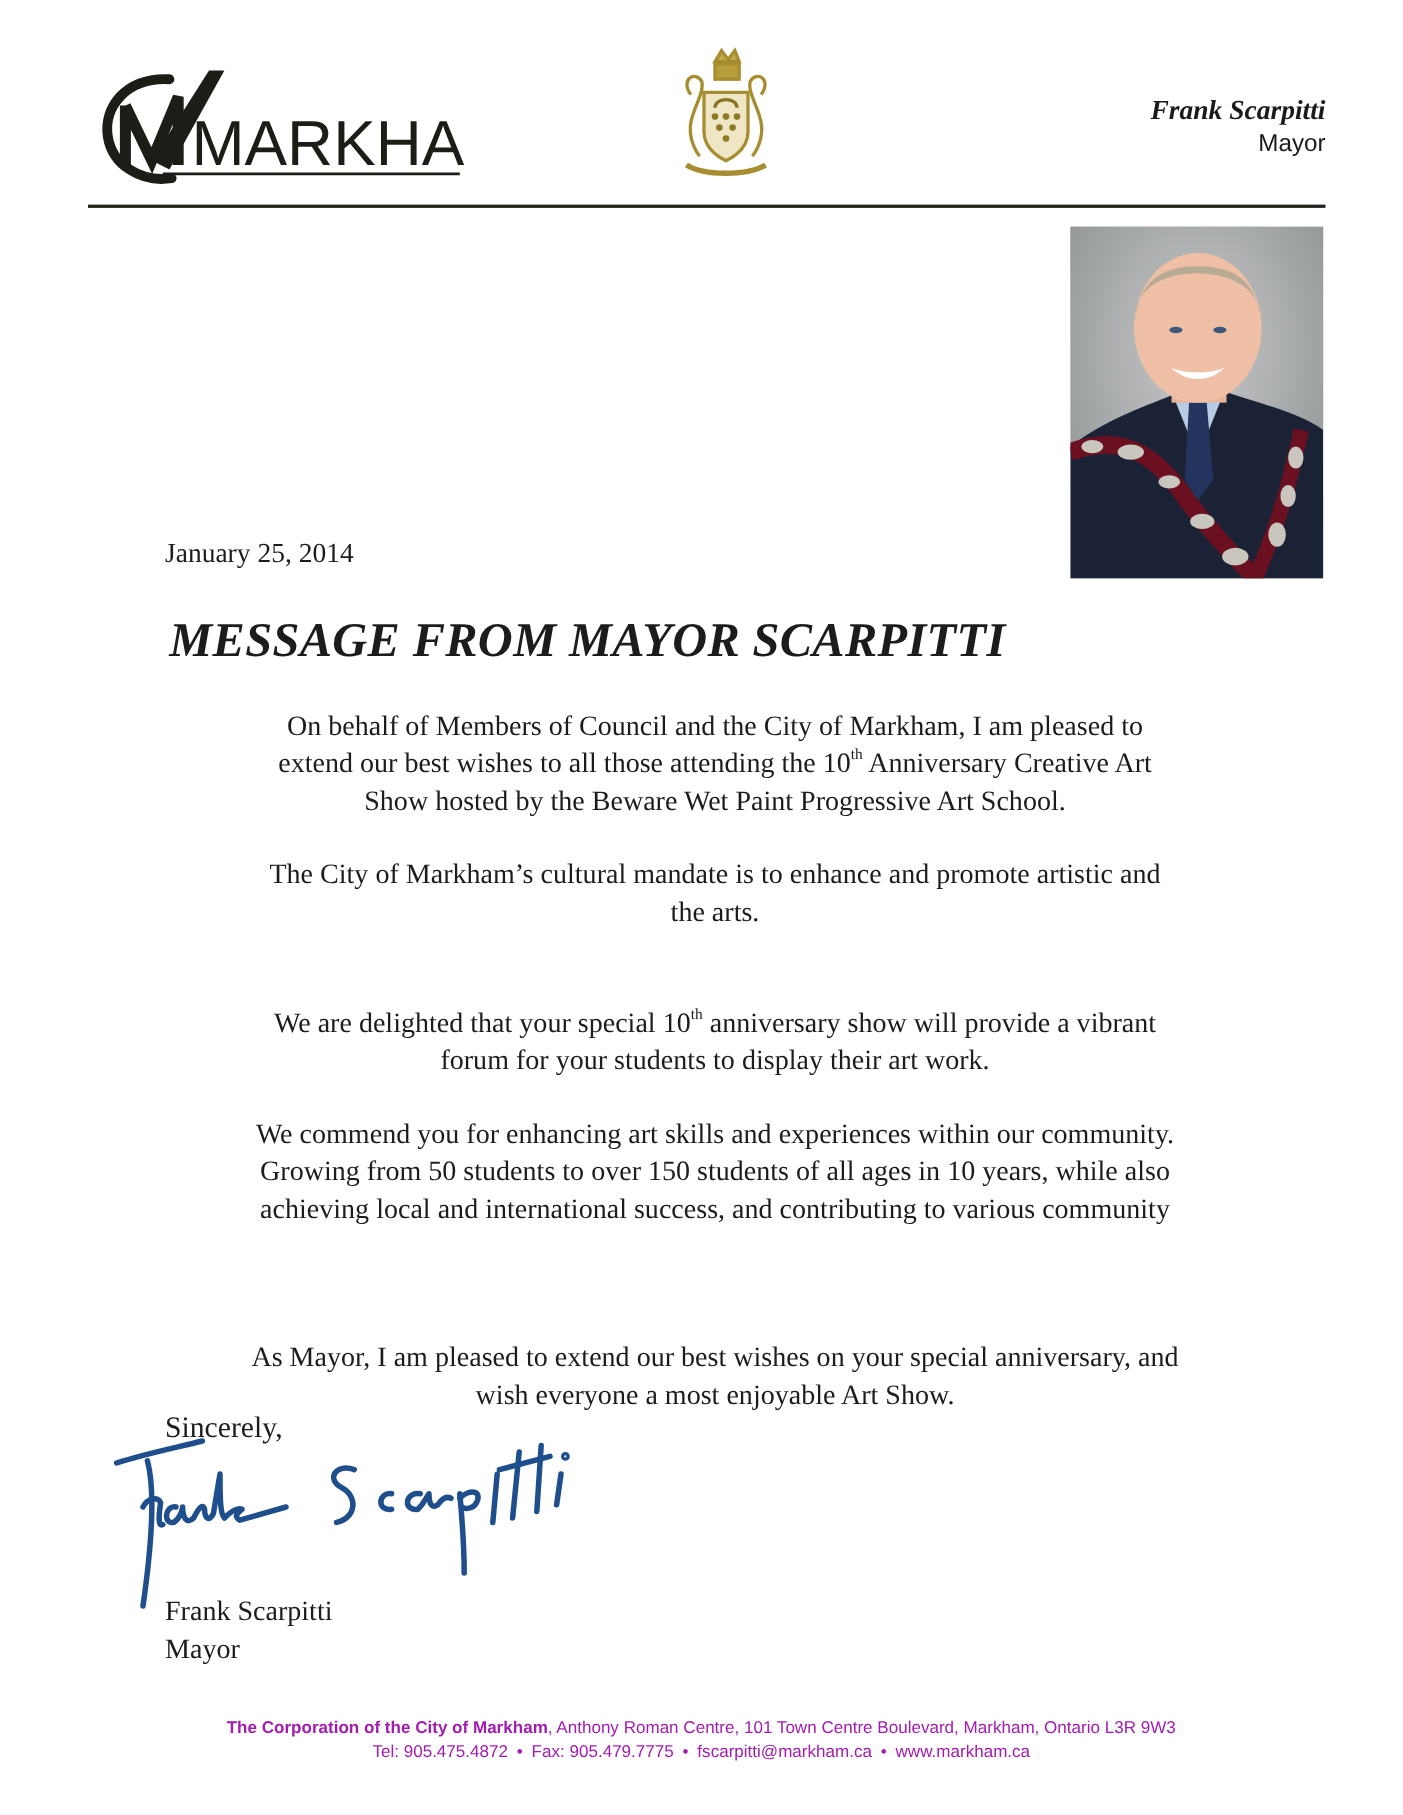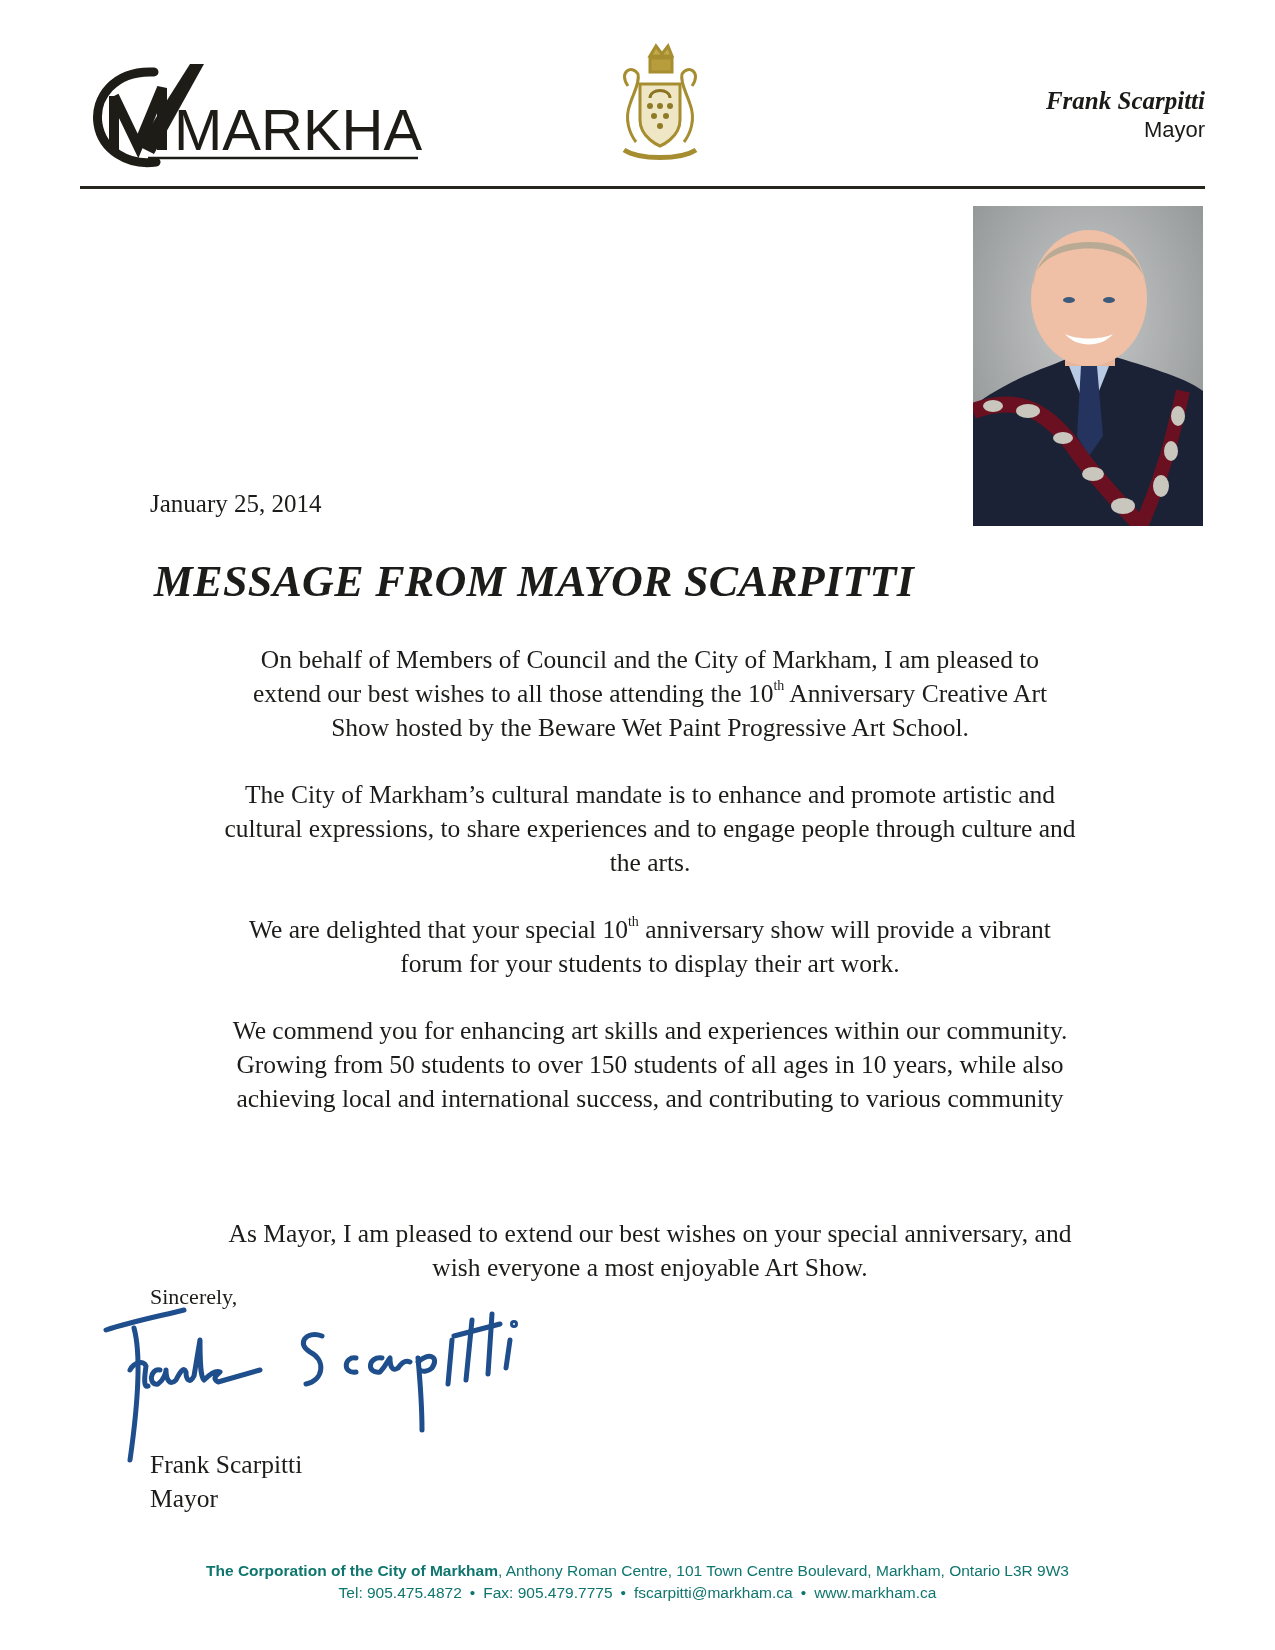--- a/index.html
+++ b/index.html
@@ -25,28 +25,28 @@
   
   #date { left: 150px; top: 488px; font-size: 25px; line-height: 32px; }
   #title { left: 0; width: 1068px; top: 556px; text-align: center; font-size: 44px; line-height: 52px; font-weight: bold; font-style: italic; letter-spacing: 0.3px; }
   .para { left: 150px; width: 1000px; font-size: 25.5px; line-height: 34px; }
   .para sup { font-size: 14px; line-height: 0; position: relative; top: -3px; }
   #p1 { top: 643px; }
   #p2 { top: 778px; }
   #p3 { top: 913px; }
   #p4 { top: 1014px; }
   #p5 { top: 1180px; margin-top: 37px; }
-  #closing { left: 150px; top: 1280px; font-size: 22px; line-height: 34px; }
+  #closing { left: 150px; top: 1280px; font-size: 27px; line-height: 34px; }
   #signature { left: 100px; top: 1300px; width: 480px; height: 170px; }
   #signature svg { width: 100%; height: 100%; }
   #sig-name { left: 150px; top: 1448px; font-size: 25.5px; line-height: 34px; }
   #sig-title { left: 150px; top: 1482px; font-size: 25.5px; line-height: 34px; }
 
   
-  #footer { left: 0; width: 1275px; top: 1560px; text-align: center; font-size: 15.5px; line-height: 22px; color: #0f766e; }
+  #footer { left: 0; width: 1275px; top: 1560px; text-align: center; font-size: 15.5px; line-height: 22px; color: #a21caf; }
   #footer .b { font-weight: bold; }
   #footer .dot { padding: 0 8px; }
 </style>
 </head>
 <body>
 
 <div id="logo" class="abs">
   <svg viewBox="0 0 330 112">
     <path d="M62 14 C 22 12, 2 40, 6 66 C 10 92, 36 108, 64 104" fill="none" stroke="#1d1c16" stroke-width="9" stroke-linecap="round"></path>
     <path d="M22 38 L22 92 M22 38 L46 88 L70 30 L70 92" fill="none" stroke="#1d1c16" stroke-width="10"></path>
@@ -129,21 +129,20 @@
 <div id="title" class="abs serif">MESSAGE FROM MAYOR SCARPITTI</div>
 
 <div id="p1" class="abs serif para">
   <div>On behalf of Members of Council and the City of Markham, I am pleased to</div>
   <div><span>extend our best wishes to all those attending the 10</span><sup>th</sup><span> Anniversary Creative Art</span></div>
   <div>Show hosted by the Beware Wet Paint Progressive Art School.</div>
 </div>
 
 <div id="p2" class="abs serif para">
   <div>The City of Markham’s cultural mandate is to enhance and promote artistic and</div>
-  <div>cultural expressions, to share experiences and to engage people through culture and</div>
   <div>the arts.</div>
 </div>
 
 <div id="p3" class="abs serif para">
   <div><span>We are delighted that your special 10</span><sup>th</sup><span> anniversary show will provide a vibrant</span></div>
   <div>forum for your students to display their art work.</div>
 </div>
 
 <div id="p4" class="abs serif para">
   <div>We commend you for enhancing art skills and experiences within our community.</div>

